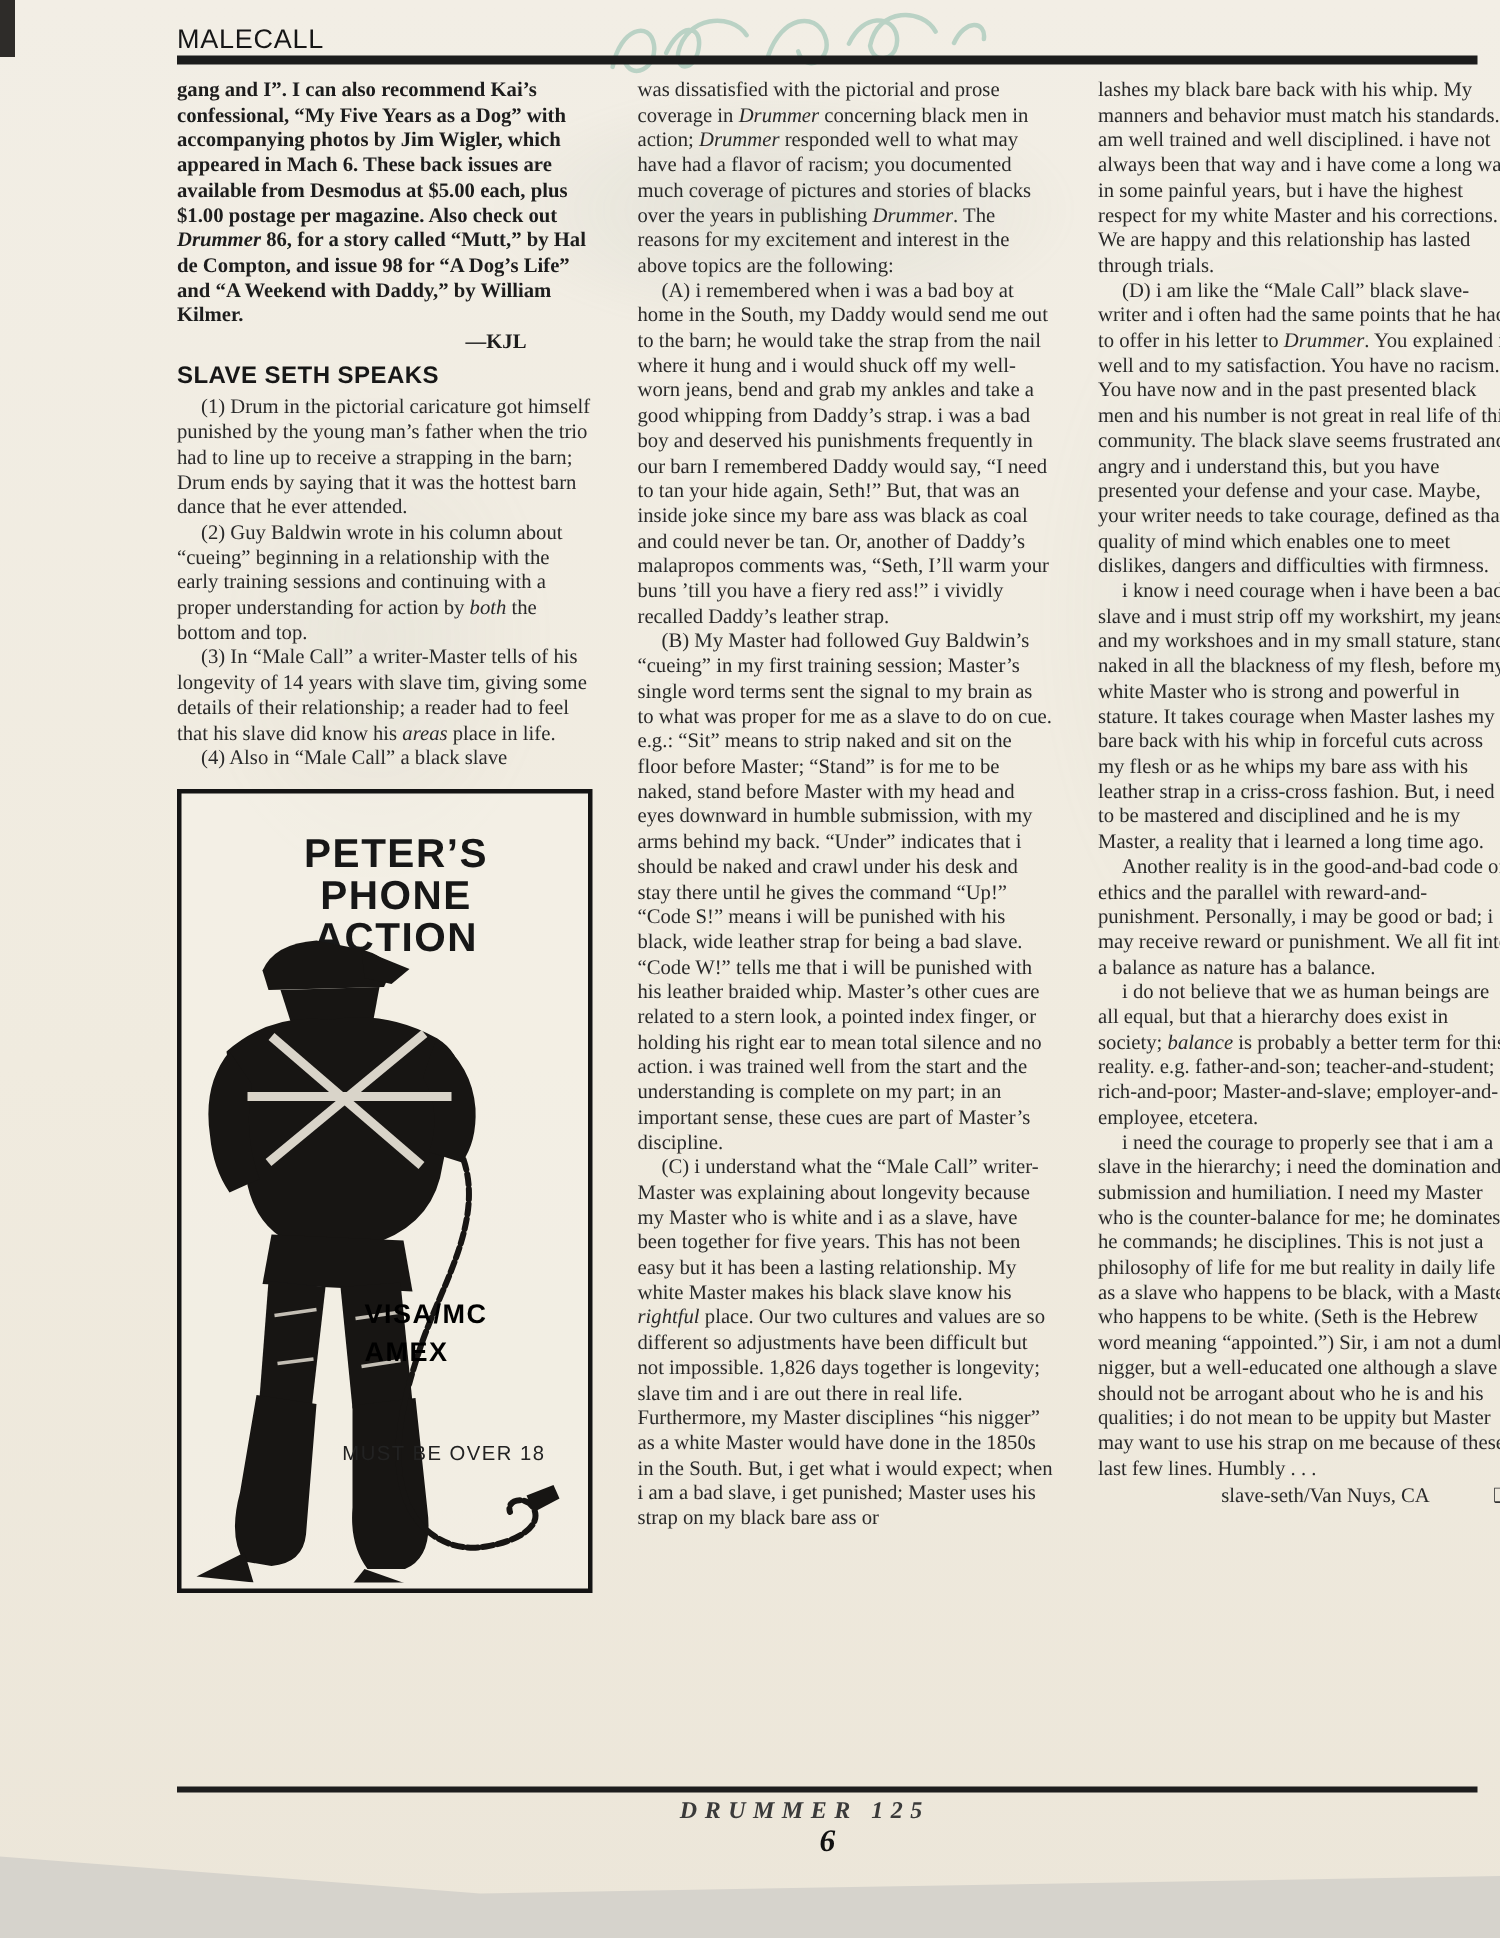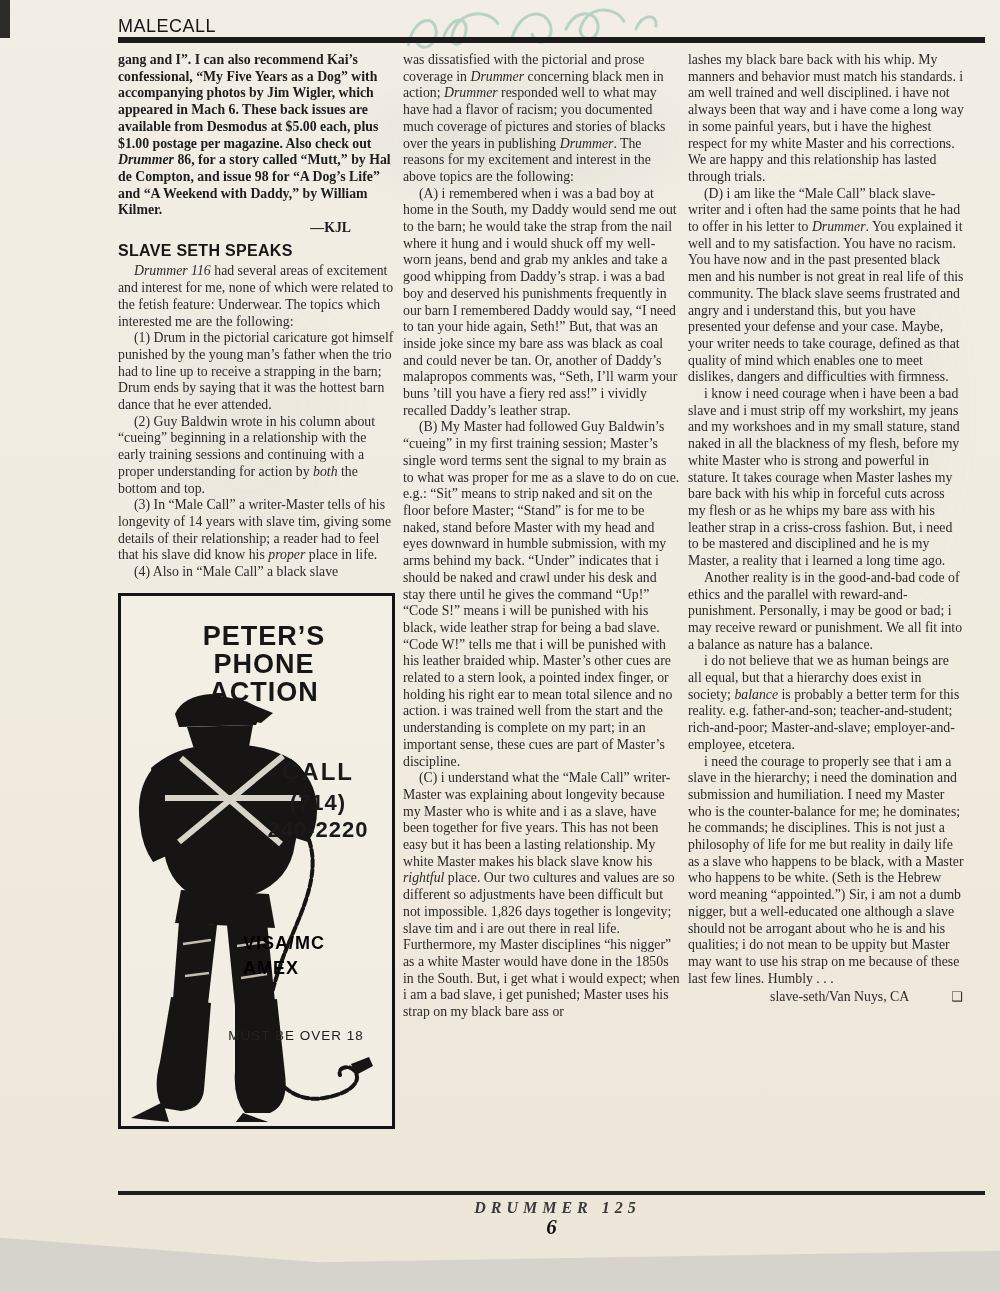--- a/index.html
+++ b/index.html
@@ -23,21 +23,21 @@
 
   .masthead{
     position:absolute;left:118px;top:16px;
     font-family:"Liberation Sans", sans-serif;font-weight:normal;
     font-size:18px;letter-spacing:.5px;color:#161616;
   }
   .masthead-rule{position:absolute;left:118px;top:37px;width:867px;height:6px;background:#1c1c1c;}
 
   .columns{
     position:absolute;left:118px;top:52px;width:867px;
-    display:grid;grid-template-columns:277px 277px 277px;column-gap:8px;
+    display:grid;grid-template-columns:277px 277px 277px;column-gap:30px;
   }
   .col{color:#2a2a2a;font-size:13.8px;line-height:16.7px;}
   .para{margin:0;text-indent:16px;}
   .no-indent{text-indent:0;}
   .lead{font-weight:bold;color:#1d1d1d;}
   .byline{margin:1px 44px 6px 0;text-align:right;font-weight:bold;color:#1d1d1d;}
   .section-heading{
     font-family:"Liberation Sans", sans-serif;font-weight:bold;
     font-size:16px;letter-spacing:.3px;color:#171717;margin:6px 0 4px 0;
   }
@@ -68,21 +68,21 @@
     font-family:"Liberation Sans", sans-serif;color:#222;
     font-size:13.5px;letter-spacing:1px;
   }
 
   .signoff-row{display:flex;align-items:center;margin-top:2px;}
   .signoff-text{flex:1;text-align:center;padding-left:40px;}
   .end-square{font-size:13px;color:#333;padding-right:2px;}
 
   .footer-rule{position:absolute;left:118px;top:1191px;width:867px;height:4px;background:#1d1d1d;}
   .footer-mag{
-    position:absolute;left:124px;top:1199px;width:867px;text-align:center;
+    position:absolute;left:103px;top:1199px;width:867px;text-align:center;
     font-style:italic;font-weight:bold;font-size:16px;letter-spacing:5px;color:#3a3a3a;
   }
   .footer-page{
     position:absolute;left:118px;top:1215px;width:867px;text-align:center;
     font-style:italic;font-weight:bold;font-size:21px;color:#111;
   }
 </style>
 </head>
 <body>
 
@@ -98,24 +98,23 @@
 
 <div class="masthead">MALECALL</div>
 <div class="masthead-rule"></div>
 
 <div class="columns">
 
   <div class="col">
     <p class="para no-indent lead">gang and I”. I can also recommend Kai’s confessional, “My Five Years as a Dog” with accompanying photos by Jim Wigler, which appeared in Mach 6. These back issues are available from Desmodus at $5.00 each, plus $1.00 postage per magazine. Also check out <i>Drummer</i> 86, for a story called “Mutt,” by Hal de Compton, and issue 98 for “A Dog’s Life” and “A Weekend with Daddy,” by William Kilmer.</p>
     <div class="byline">—KJL</div>
     <div class="section-heading">SLAVE SETH SPEAKS</div>
-    <p class="para"><i>Drummer 116</i> had several areas of excitement and interest for me, none of which were related to the fetish feature: Underwear. The topics which interested me are the following:</p>
     <p class="para">(1) Drum in the pictorial caricature got himself punished by the young man’s father when the trio had to line up to receive a strapping in the barn; Drum ends by saying that it was the hottest barn dance that he ever attended.</p>
     <p class="para">(2) Guy Baldwin wrote in his column about “cueing” beginning in a relationship with the early training sessions and continuing with a proper understanding for action by <i>both</i> the bottom and top.</p>
-    <p class="para">(3) In “Male Call” a writer-Master tells of his longevity of 14 years with slave tim, giving some details of their relationship; a reader had to feel that his slave did know his <i>proper</i> place in life.</p>
+    <p class="para">(3) In “Male Call” a writer-Master tells of his longevity of 14 years with slave tim, giving some details of their relationship; a reader had to feel that his slave did know his <i>areas</i> place in life.</p>
     <p class="para">(4) Also in “Male Call” a black slave</p>
 
     <div class="ad-box">
       <div class="ad-title">
         <div>PETER’S</div>
         <div>PHONE</div>
         <div>ACTION</div>
       </div>
 
       <svg class="ad-figure" viewBox="0 0 258 430">
@@ -153,25 +152,20 @@
           <path d="M60,252 L88,248"></path>
           <path d="M114,254 L142,250"></path>
           <path d="M62,284 L86,281"></path>
           <path d="M118,286 L144,282"></path>
         </g>
 
         <path d="M186,148 C200,190 170,234 157,274 C145,310 136,348 149,378 C158,398 178,410 201,406 C224,402 238,392 233,381 C229,372 214,374 217,383" fill="none" stroke="#171513" stroke-width="4" stroke-dasharray="7 3" stroke-linecap="round"></path>
         <path d="M228,372 L246,365 L250,374 L233,383 Z" fill="#171513"></path>
       </svg>
 
-      <div class="ad-call">
-        <div class="call-word">CALL</div>
-        <div class="phone-line">(714)</div>
-        <div class="phone-line">240-2220</div>
-      </div>
 
       <div class="ad-cards">
         <div>VISA/MC</div>
         <div>AMEX</div>
       </div>
 
       <div class="ad-age">MUST BE OVER 18</div>
     </div>
   </div>
 

